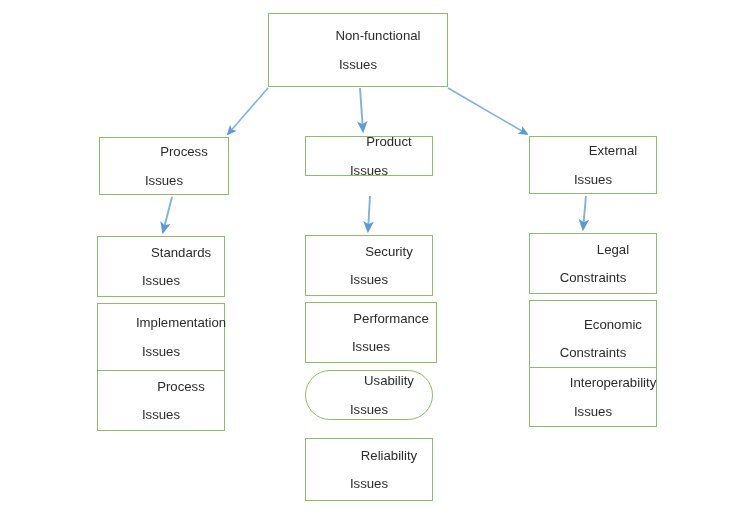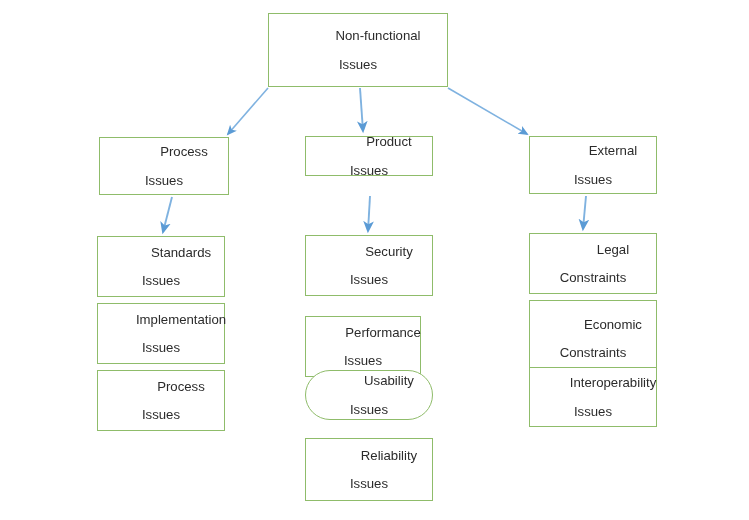--- a/index.html
+++ b/index.html
@@ -84,41 +84,41 @@
   <div class="node-box" style="left:99px; top:137px; width:130px; height:58px;text-align:center;">
     <span class="node-line-1">Process</span>
     <span class="node-line-2">Issues</span>
   </div>
 
   <div class="node-box" style="left:97px; top:236px; width:128px; height:61px;">
     <span class="node-line-1">Standards</span>
     <span class="node-line-2">Issues</span>
   </div>
 
-  <div class="node-box" style="left:97px; top:303px; width:128px; height:61px;">
+  <div class="node-box" style="left:97px; top:303px; width:128px; height:68px;">
     <span class="node-line-1">Implementation</span>
     <span class="node-line-2">Issues</span>
   </div>
 
   <div class="node-box" style="left:97px; top:370px; width:128px; height:61px;">
     <span class="node-line-1">Process</span>
     <span class="node-line-2">Issues</span>
   </div>
 
   <div class="node-box" style="left:305px; top:136px; width:128px; height:40px;">
     <span class="node-line-1">Product</span>
     <span class="node-line-2">Issues</span>
   </div>
 
   <div class="node-box" style="left:305px; top:235px; width:128px; height:61px;">
     <span class="node-line-1">Security</span>
     <span class="node-line-2">Issues</span>
   </div>
 
-  <div class="node-box" style="left:305px; top:316px; width:116px; height:61px;">
+  <div class="node-box" style="left:305px; top:302px; width:132px; height:61px;">
     <span class="node-line-1">Performance</span>
     <span class="node-line-2">Issues</span>
   </div>
 
   <div class="node-box" style="left:305px; top:370px; width:128px; height:50px;border-radius:29px;">
     <span class="node-line-1">Usability</span>
     <span class="node-line-2">Issues</span>
   </div>
 
   <div class="node-box" style="left:305px; top:438px; width:128px; height:63px;">

